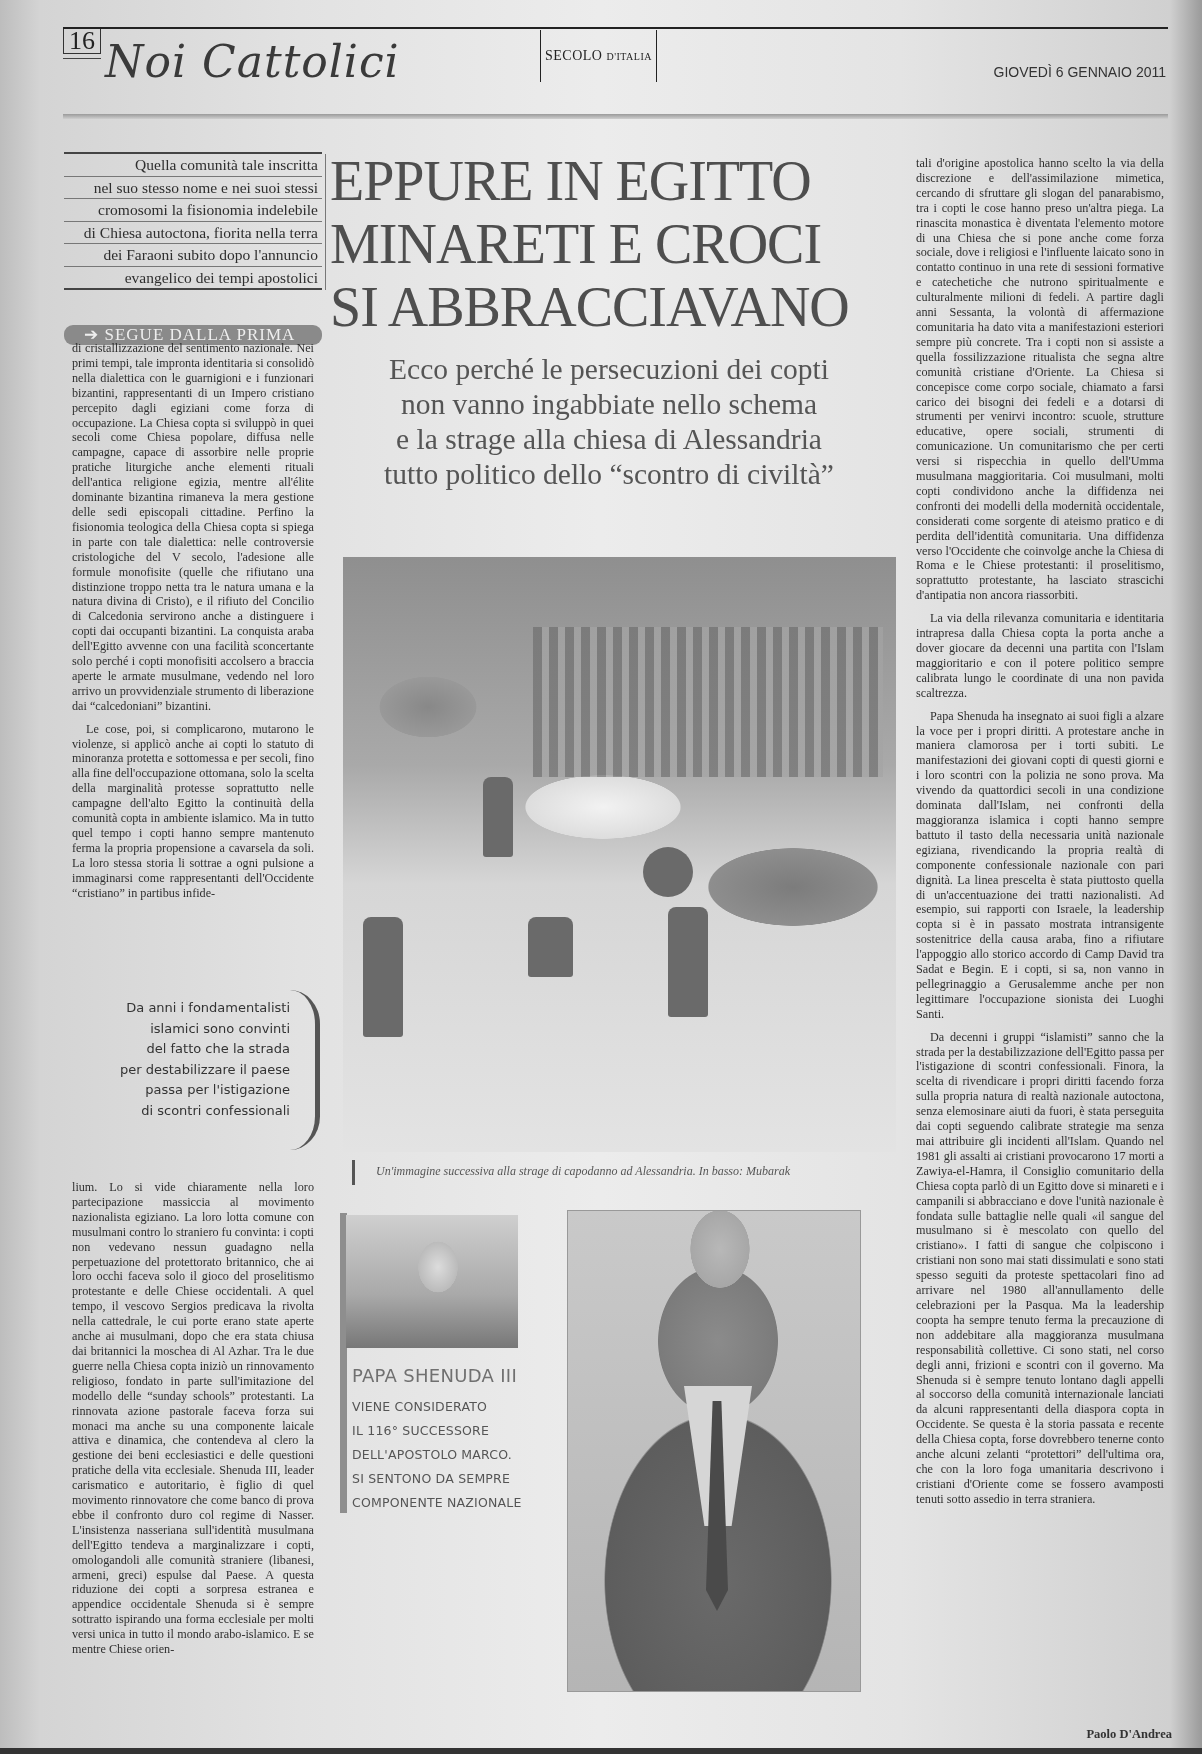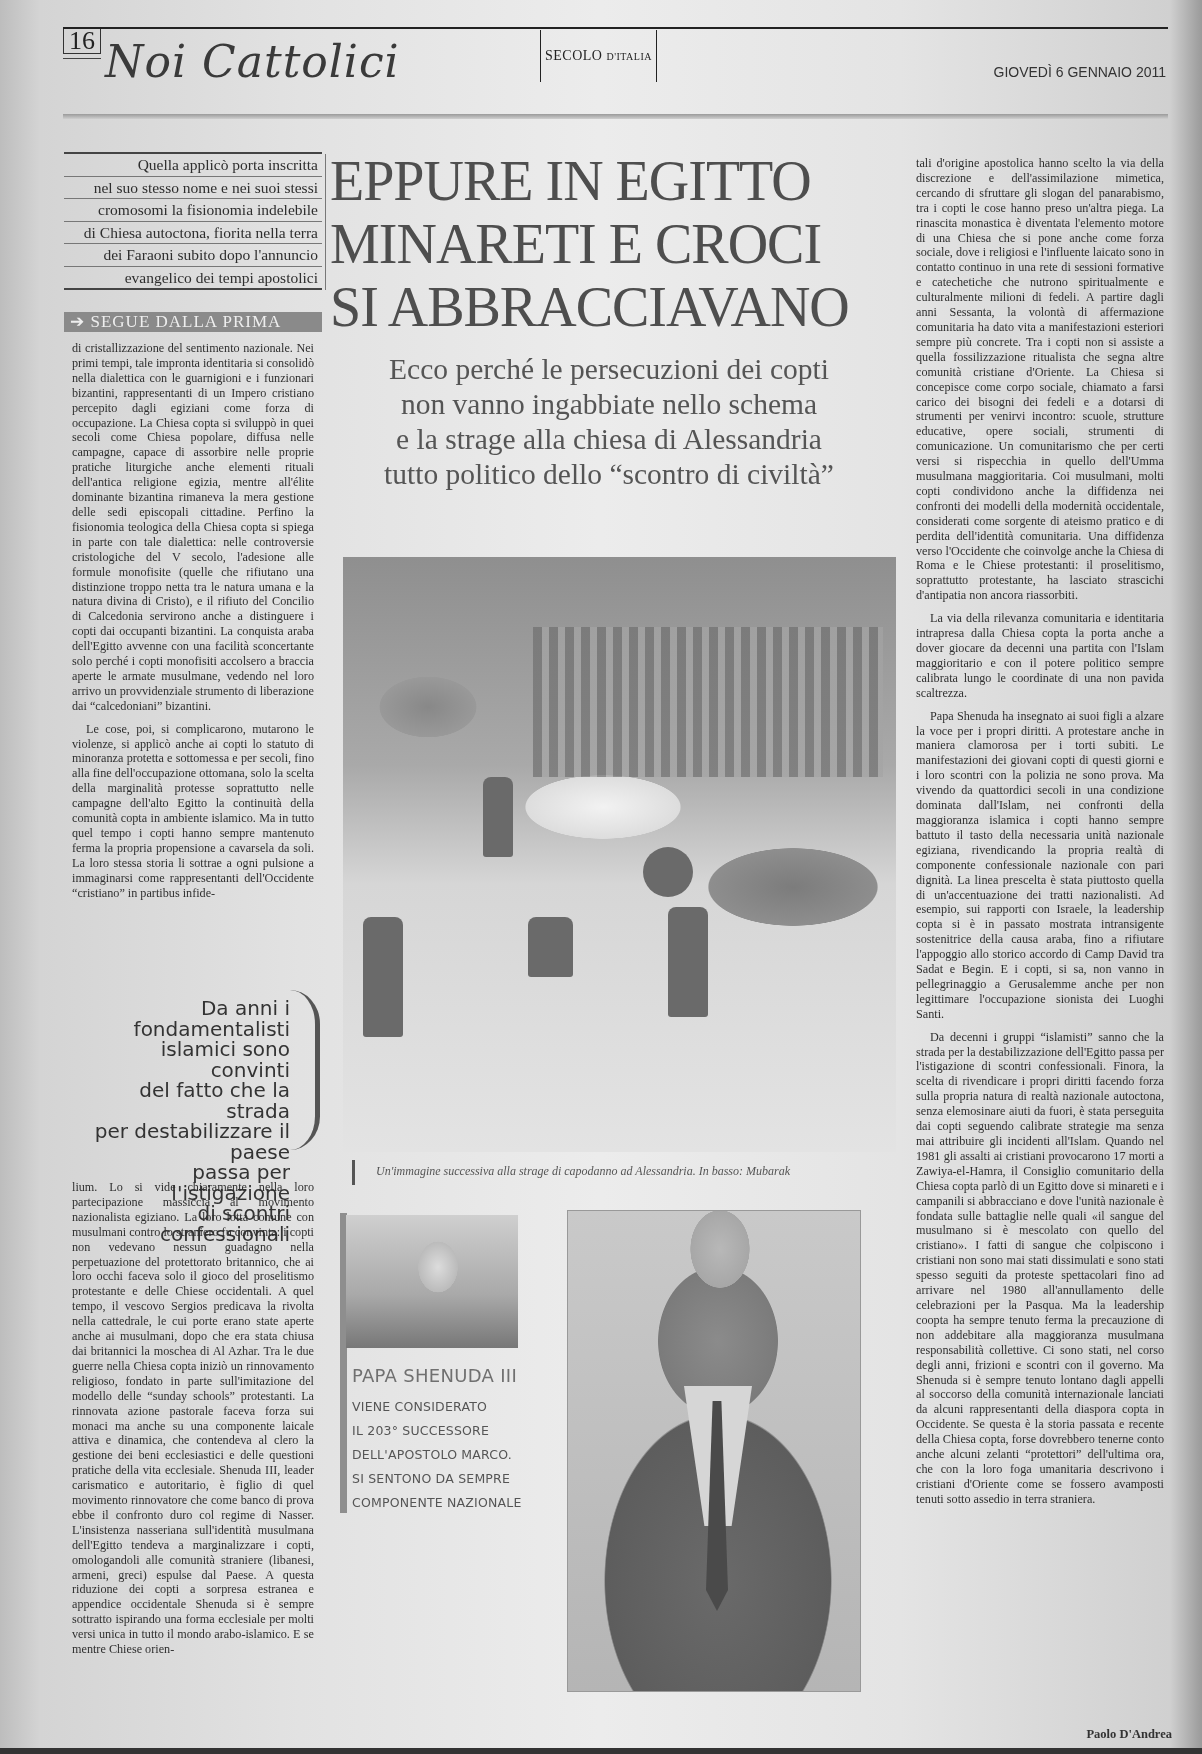--- a/index.html
+++ b/index.html
@@ -14,27 +14,27 @@
   .masthead small{font-size:10px;}
   .date{position:absolute;right:36px;top:31px;font-family:"Liberation Sans",sans-serif;font-size:14px;color:#333;margin-top:33px;}
   .bottom-rule{position:absolute;left:63px;top:114px;width:1105px;height:5px;background:linear-gradient(#9a9a9a,#cfcfcf);}
 
   
   .quote-box{position:absolute;left:64px;top:152px;width:258px;border-top:2px solid #444;}
   .quote-line{font-size:15.5px;line-height:21.5px;text-align:right;border-bottom:1px solid #777;padding-right:4px;color:#2e2e2e;}
   .quote-line:last-child{border-bottom:2px solid #444;}
   .quote-box::before{content:"";position:absolute;right:-4px;top:0;bottom:0;width:1px;background:#777;}
 
-  .segue{position:absolute;left:64px;top:312px;width:258px;height:20px;background:#8a8a8a;color:#eee;font-size:17px;line-height:20px;letter-spacing:1px;padding-left:6px;box-sizing:border-box;}
+  .segue{position:absolute;left:64px;top:325px;width:258px;height:20px;background:#8a8a8a;color:#eee;font-size:17px;line-height:20px;letter-spacing:1px;padding-left:20px;box-sizing:border-box;border-radius:9px;}
   .col-text{position:absolute;font-size:12.2px;line-height:14.9px;text-align:justify;color:#2f2f2f;}
   .col-text p{margin:8px;text-indent:0;}
   .col-text p.ind{text-indent:14px;}
 
   
-  .pullquote{position:absolute;left:86px;top:998px;width:204px;font-family:"DejaVu Sans",sans-serif;font-size:20px;line-height:20.5px;text-align:right;color:#333;}
+  .pullquote{position:absolute;left:86px;top:998px;width:204px;font-family:"DejaVu Sans",sans-serif;font-size:13px;line-height:20.5px;text-align:right;color:#333;}
   .paren{position:absolute;left:290px;top:990px;width:30px;height:160px;border-right:5px solid #555;border-radius:0 80px 80px 0/0 90px 90px 0;box-sizing:border-box;}
 
   
   .headline{position:absolute;left:330px;top:150px;width:560px;font-family:Liberation Serif, serif;font-size:56px;line-height:63px;color:#4e4e4e;letter-spacing:-1px;}
   .deck{position:absolute;left:330px;top:352px;width:558px;text-align:center;font-family:"Liberation Serif",serif;font-size:29.5px;line-height:35px;color:#555;}
 
   
   .photo{position:absolute;overflow:hidden;}
   .photo-street{left:343px;top:557px;width:553px;height:595px;background:
       radial-gradient(ellipse 80px 50px at 85px 150px,#888 0,#999 60%,transparent 61%),
@@ -72,21 +72,21 @@
   <div class="page-num-rule"></div>
   <div class="section-title">Noi Cattolici</div>
   <div class="masthead">
     <span>SECOLO</span>
     <small>D'ITALIA</small>
   </div>
   <div class="date">GIOVEDÌ 6 GENNAIO 2011</div>
   <div class="bottom-rule"></div>
 
   <div class="quote-box">
-    <div class="quote-line">Quella applicò porta inscritta</div>
+    <div class="quote-line">Quella comunità tale inscritta</div>
     <div class="quote-line">nel suo stesso nome e nei suoi stessi</div>
     <div class="quote-line">cromosomi la fisionomia indelebile</div>
     <div class="quote-line">di Chiesa autoctona, fiorita nella terra</div>
     <div class="quote-line">dei Faraoni subito dopo l'annuncio</div>
     <div class="quote-line">evangelico dei tempi apostolici</div>
   </div>
 
   <div class="segue">➔ SEGUE DALLA PRIMA</div>
 
   <div class="col-text" style="left:64px;top:333px;width:258px;height:638px;overflow:hidden;">
@@ -129,21 +129,21 @@
     <div class="figure" style="left:300px;top:290px;width:50px;height:50px;border-radius:50%;"></div>
   </div>
   <div class="caption-bar"></div>
   <div class="caption">Un'immagine successiva alla strage di capodanno ad Alessandria. In basso: Mubarak</div>
 
   <div class="pope-left-bar"></div>
   <div class="photo photo-pope"></div>
   <div class="pope-title">PAPA SHENUDA III</div>
   <div class="pope-sub">
     <div>VIENE CONSIDERATO</div>
-    <div>IL 203° SUCCESSORE</div>
+    <div>IL 116° SUCCESSORE</div>
     <div>DELL'APOSTOLO MARCO.</div>
     <div>SI SENTONO DA SEMPRE</div>
     <div>COMPONENTE NAZIONALE</div>
   </div>
 
   <div class="photo photo-mubarak">
     <div class="shirt"></div>
     <div class="tie"></div>
   </div>
 

